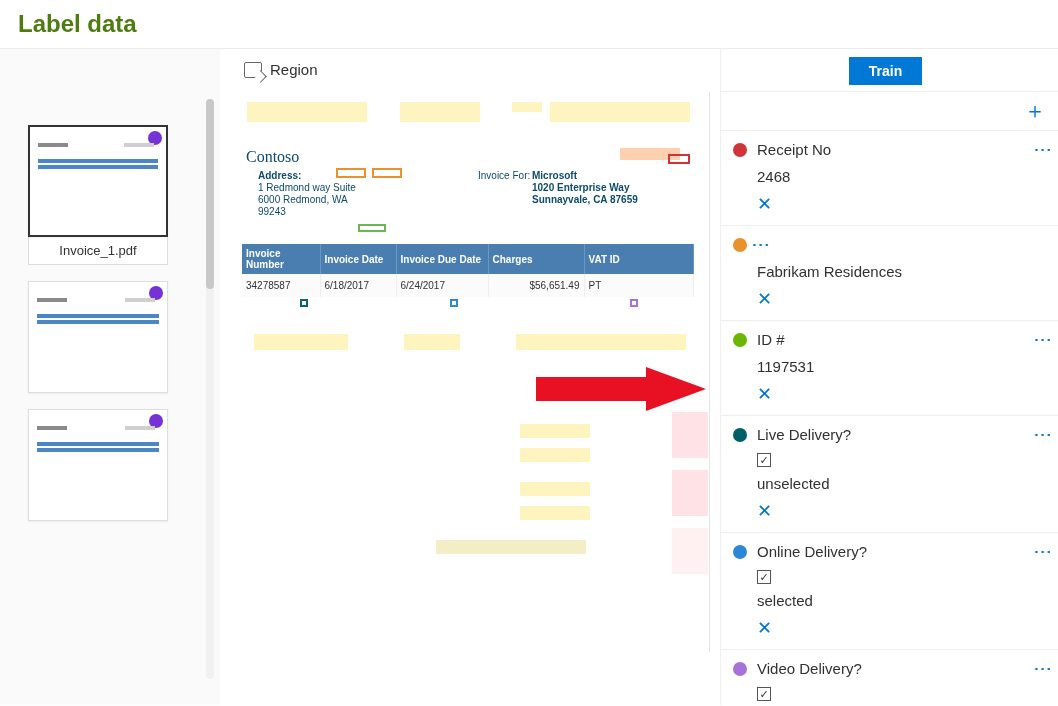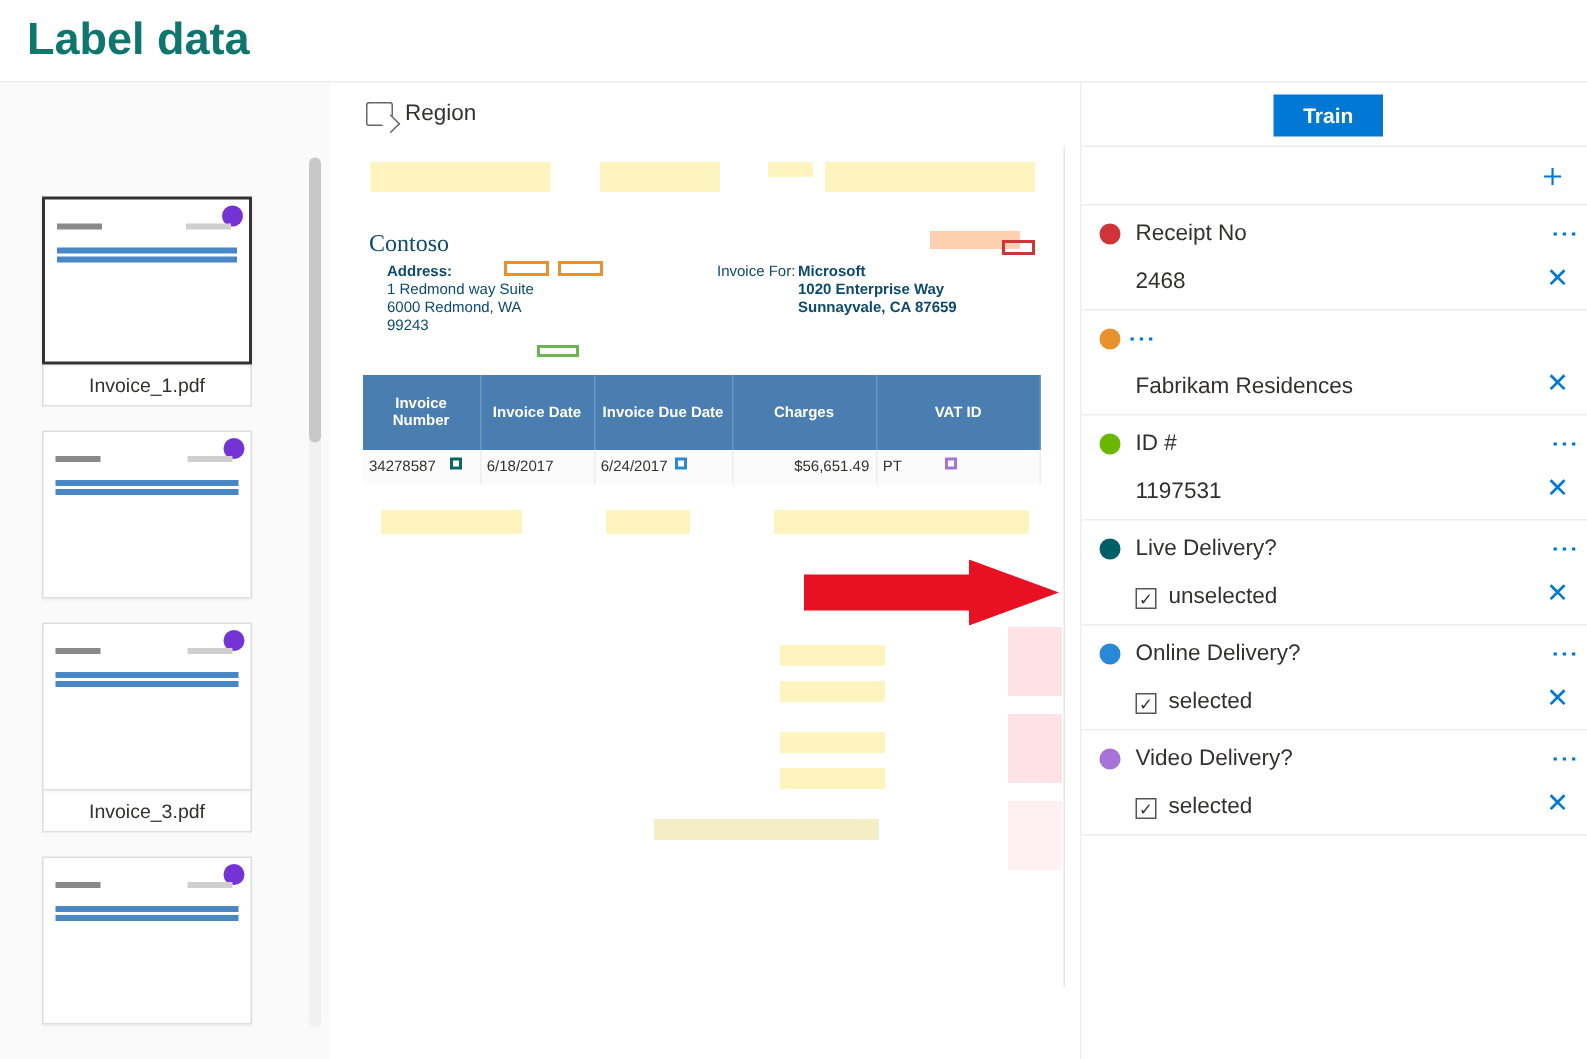--- a/index.html
+++ b/index.html
@@ -6,25 +6,25 @@
   body {
     font-family: "Segoe UI", Tahoma, sans-serif;
     font-size: 14px;
     color: #323130;
     background: #fff;
     width: 1058px;
     height: 706px;
     overflow: hidden;
   }
   .page-title {
-    font-size: 30px;
+    font-size: 24px;
     font-weight: 600;
     padding: 10px 18px 10px 18px;
     border-bottom: 1px solid #ececec;
-    color: #0f766e;
+    color: #4d7c0f;
   }
   .main {
     display: flex;
     height: calc(100% - 50px);
   }
   
   .sidebar {
     width: 220px;
     background: #fafafa;
     padding: 16px 8px 8px 28px;
@@ -133,22 +133,22 @@
   .doc-title { font-family: Georgia, serif; font-size:16px; }
   .inv-table {
     position:absolute;
     width: 452px;
     font-size:10px;
     border-collapse: collapse;
   }
   .inv-table th {
     background:#4a7db0;
     color:#fff;
-    text-align:center;
-    padding:14px 4px;
+    text-align:left;
+    padding:4px 4px;
     font-weight:600;
     border-right: 1px solid #6c97c3;
   }
   .inv-table td {
     padding:6px 4px;
     background:#fbfbfb;
     border-right: 1px solid #eee;
   }
   .sq { position:absolute; width:8px; height:8px; border:2px solid; background:#fff; }
 
@@ -202,23 +202,24 @@
     gap: 10px;
   }
   .dot {
     width:14px; height:14px; border-radius:50%;
     flex-shrink:0;
   }
   .label-name { flex:1; font-size:15px; color:#323130; }
   .more { color:#0078d4; font-size:18px; line-height:0.4; letter-spacing:-1px; writing-mode: vertical-rl; cursor:pointer; }
   .label-value {
     display:flex;
-    align-items:flex-end;
+    align-items:flex-start;
     padding: 4px 12px 10px 36px;
     gap: 8px;
+    flex-direction: column;
   }
   .label-value .val { flex:1; font-size:15px; }
   .checkbox-mark {
     width:14px; height:14px;
     border:1.3px solid #555;
     display:flex; align-items:center; justify-content:center;
     font-size:11px;
   }
   .x-icon { color:#0078d4; font-size:18px; cursor:pointer; font-weight:300; }
 </style>
@@ -250,32 +251,20 @@
         <div class="thumb-badge"></div>
         <div class="thumb-doc-lines">
             <div class="l1"></div>
             <div class="l2"></div>
             <div class="l3"></div>
             <div class="l4"></div>
           </div>
       </div>
     </div>
 
-    <div class="thumb-card" style="margin-top:16px">
-      <div class="thumb-preview">
-        <div class="thumb-badge"></div>
-        <div class="thumb-doc-lines">
-            <div class="l1"></div>
-            <div class="l2"></div>
-            <div class="l3"></div>
-            <div class="l4"></div>
-          </div>
-      </div>
-      <div class="thumb-caption">Invoice_3.pdf</div>
-    </div>
 
     <div class="thumb-card" style="margin-top:16px">
       <div class="thumb-preview">
         <div class="thumb-badge"></div>
         <div class="thumb-doc-lines">
             <div class="l1"></div>
             <div class="l2"></div>
             <div class="l3"></div>
             <div class="l4"></div>
           </div>

